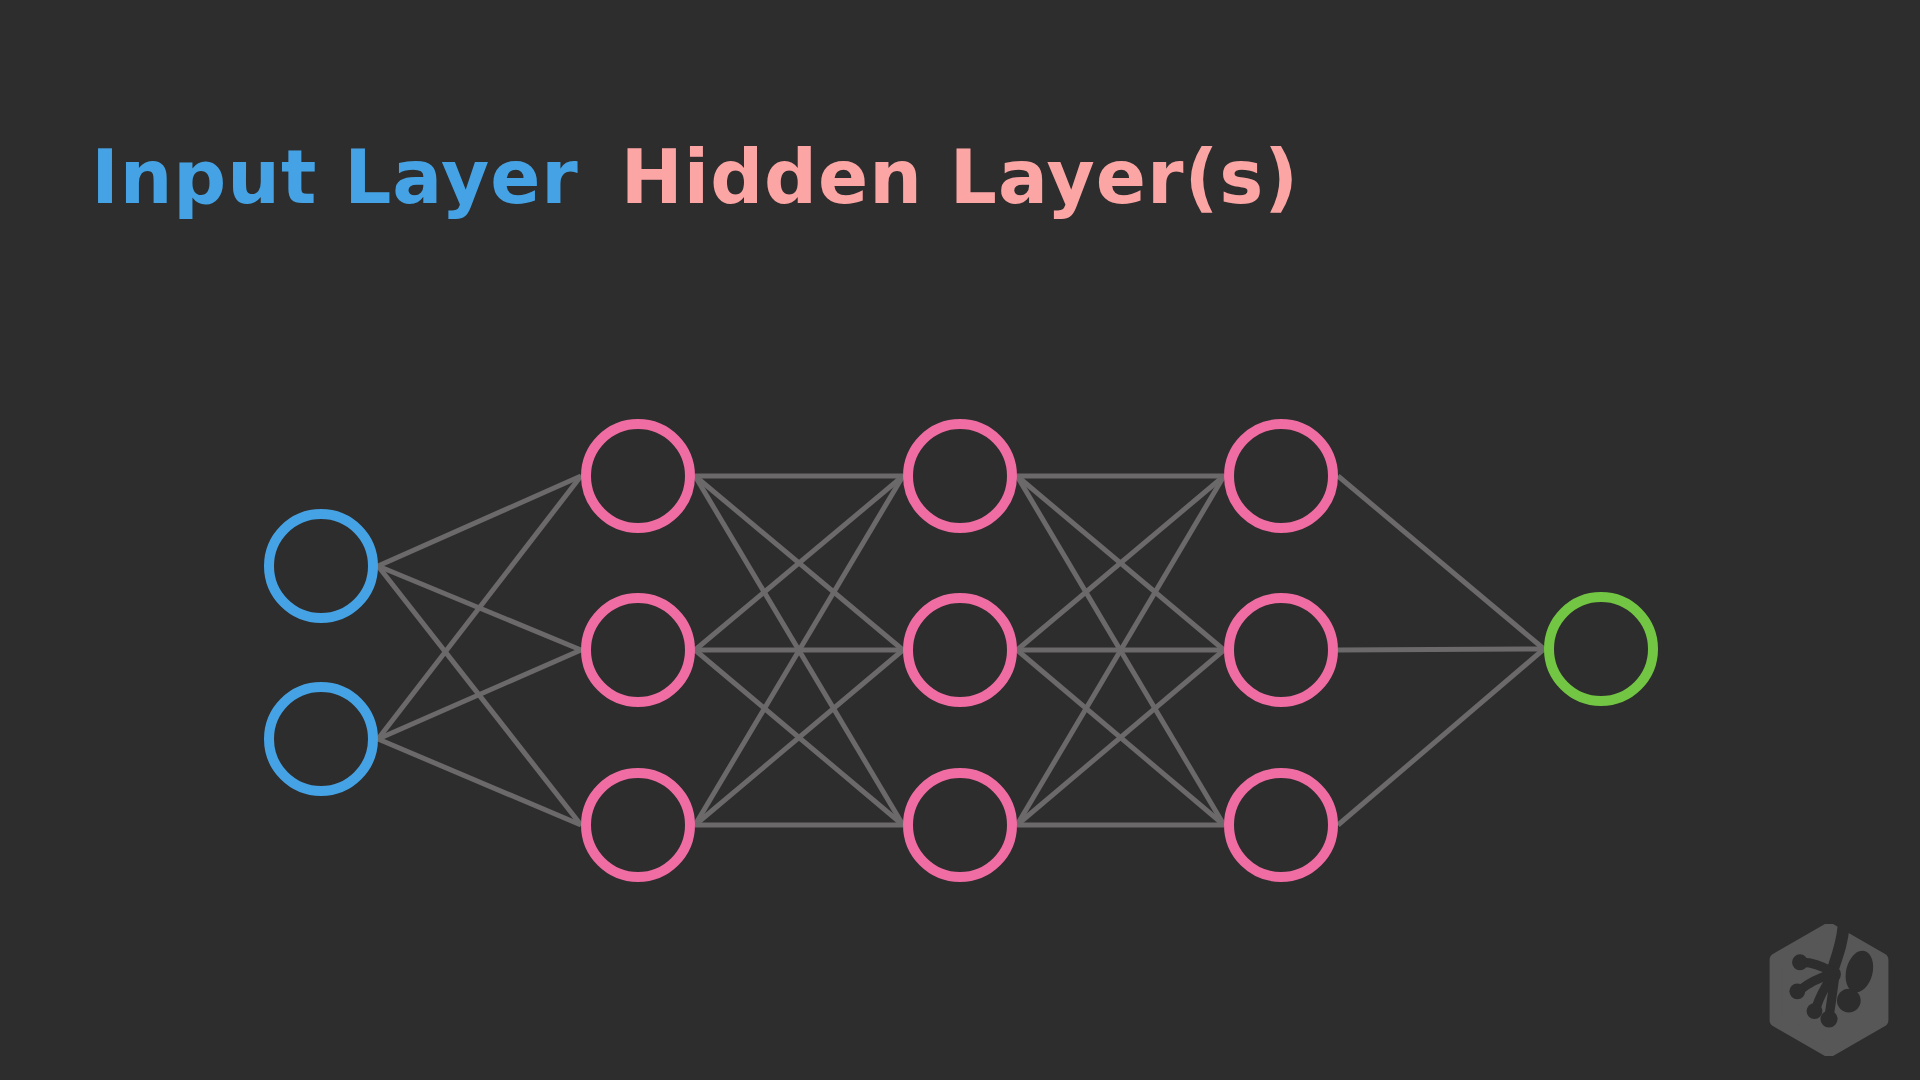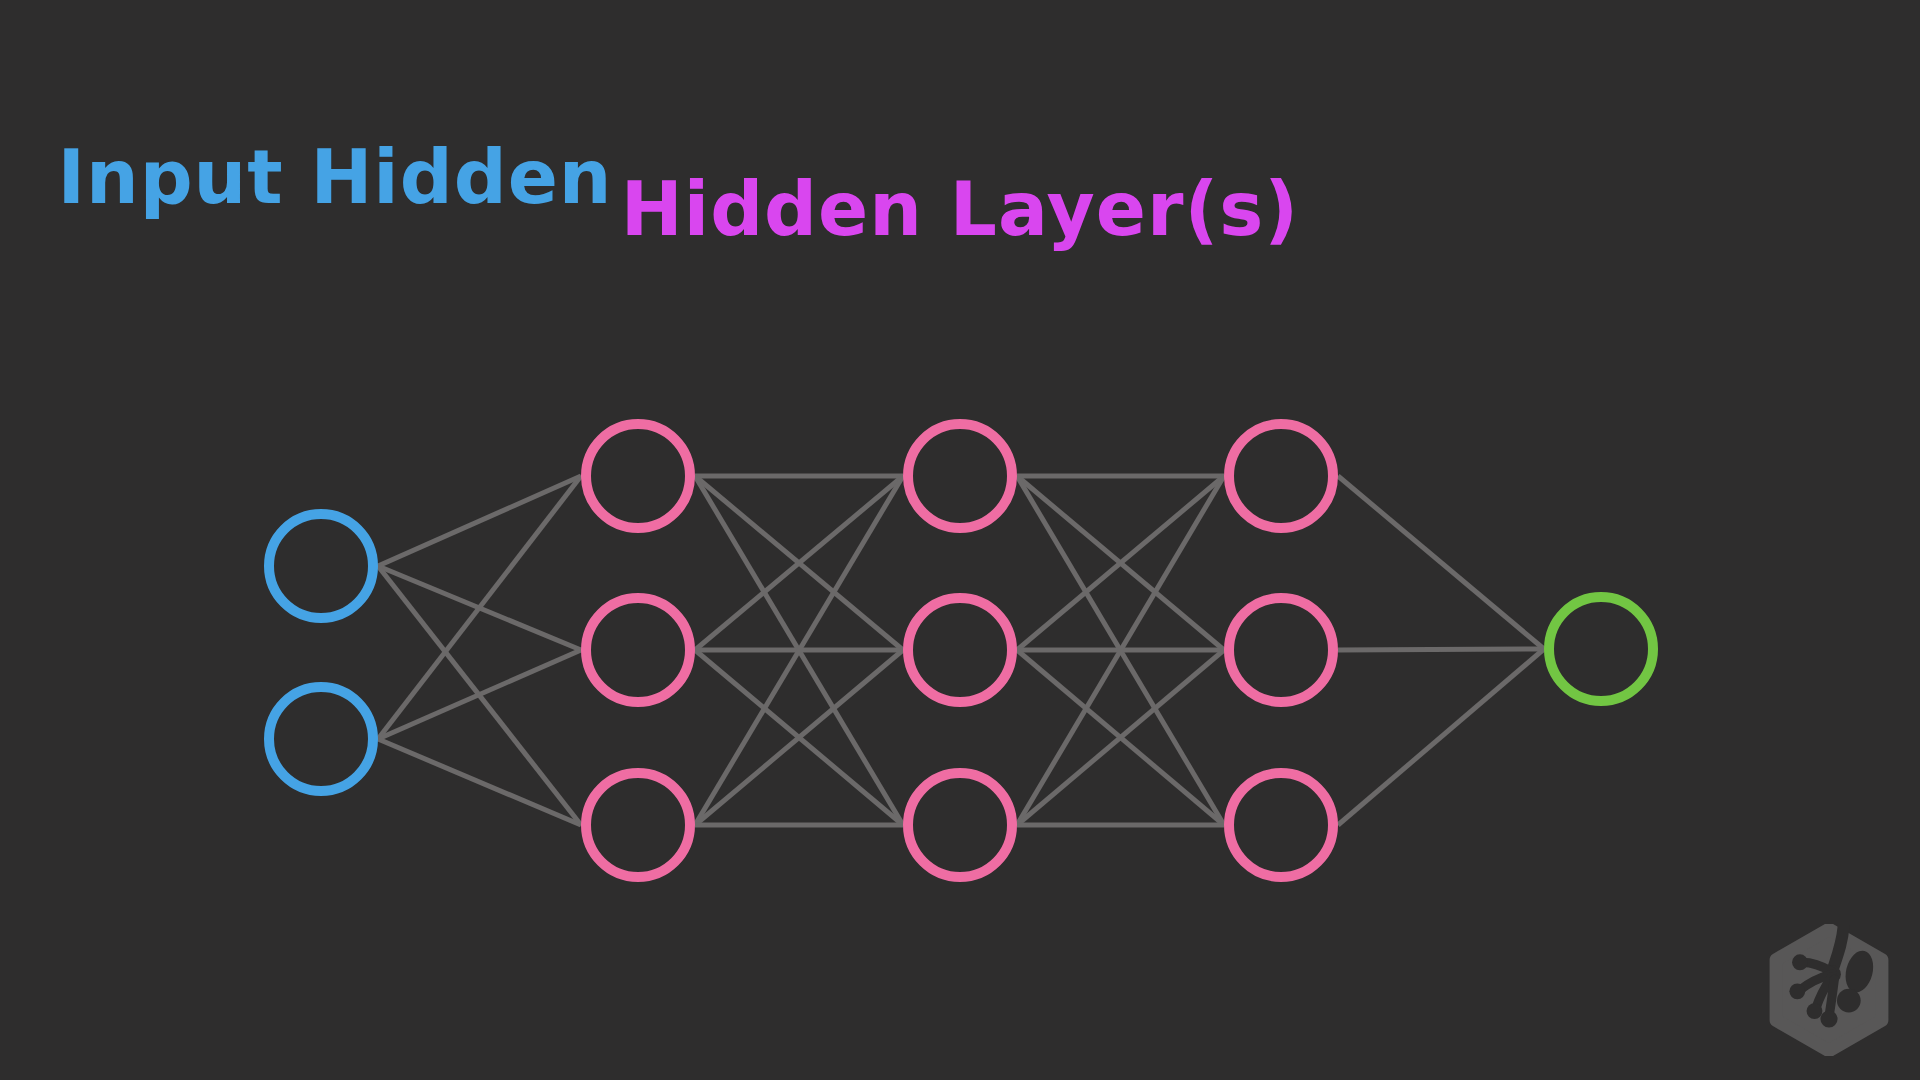--- a/index.html
+++ b/index.html
@@ -40,22 +40,22 @@
     top: 924px;
     width: 132px;
     height: 132px;
   }
 </style>
 </head>
 <body style="background: rgb(46, 45, 45);">
 
 <div id="stage">
 
-  <div class="layer-label" style="left: 335px; color: rgb(69, 163, 229);">Input Hidden</div>
-  <div class="layer-label" style="left: 960px; color: #d946ef; margin-top: 32px;">Hidden Layer(s)</div>
+  <div class="layer-label" style="left: 335px; color: rgb(69, 163, 229);">Input Layer</div>
+  <div class="layer-label" style="left: 960px; color: #fca5a5;">Hidden Layer(s)</div>
 
   <svg id="net-svg" viewBox="0 0 1920 1080">
     <g id="edges-group">
         <line x1="378" y1="566" x2="581" y2="476" stroke="#6b6969" stroke-width="5"></line>
         <line x1="378" y1="566" x2="581" y2="650" stroke="#6b6969" stroke-width="5"></line>
         <line x1="378" y1="566" x2="581" y2="825" stroke="#6b6969" stroke-width="5"></line>
         <line x1="378" y1="739" x2="581" y2="476" stroke="#6b6969" stroke-width="5"></line>
         <line x1="378" y1="739" x2="581" y2="650" stroke="#6b6969" stroke-width="5"></line>
         <line x1="378" y1="739" x2="581" y2="825" stroke="#6b6969" stroke-width="5"></line>
         <line x1="695" y1="476" x2="903" y2="476" stroke="#6b6969" stroke-width="5"></line>

